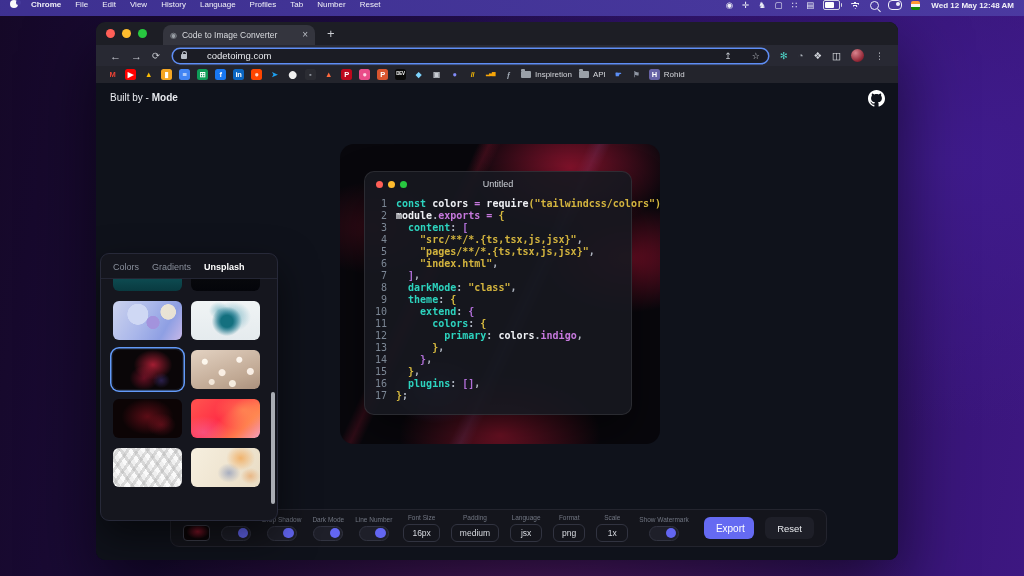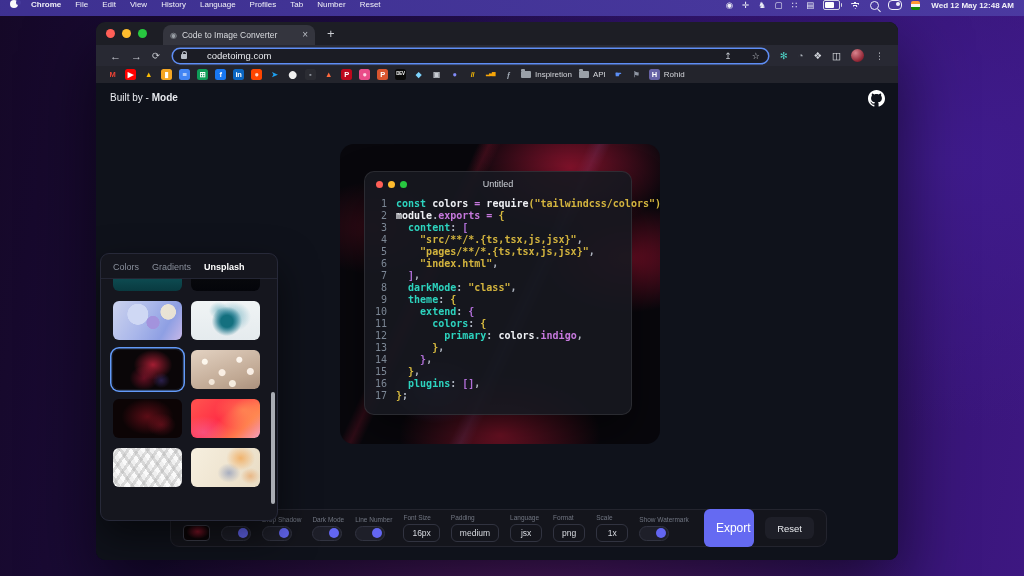--- a/index.html
+++ b/index.html
@@ -138,28 +138,28 @@
       repeating-linear-gradient(-55deg, rgba(175,175,175,.4) 0 3px, transparent 3px 8px),
       repeating-linear-gradient(55deg,#fafafa 0 4px,#d8d8d8 4px 7px,#efefef 7px 11px),#ececec}
   .t8{background:
       radial-gradient(30% 46% at 72% 26%, rgba(242,150,50,.62), transparent 70%),
       radial-gradient(24% 36% at 55% 64%, rgba(70,100,170,.42), transparent 70%),
       radial-gradient(20% 30% at 86% 72%, rgba(230,140,60,.48), transparent 70%),
       linear-gradient(120deg,#f6efdf,#e9dcc4)}
   
   .toolbar{position:absolute;left:74px;top:426px;width:657px;height:38px;background:#14151c;border:1px solid #23242e;
     border-radius:9px;display:flex;align-items:center;gap:11px;padding:0 12px;z-index:6;box-sizing:border-box}
-  .tb-item{display:flex;flex-direction:column;align-items:flex-start;gap:3px}
+  .tb-item{display:flex;flex-direction:column;align-items:center;gap:3px}
   .tb-label{font-size:6.5px;color:#717682;height:7px;white-space:nowrap}
   .toggle{width:30px;height:15px;border-radius:8px;background:#1e1f29;border:1px solid #313340;position:relative;box-sizing:border-box}
   .knob{position:absolute;right:2px;top:1px;width:10.5px;height:10.5px;border-radius:50%;background:#6366f1}
   .tb-select{min-width:14px;padding:3px 8px;border:1px solid #313340;border-radius:6px;font-size:8.5px;color:#d8dbe1;text-align:center;white-space:nowrap}
   .bg-thumb{width:27px;height:16px;border-radius:4px;border:1px solid #3a3b47;box-sizing:border-box;
     background:radial-gradient(60% 70% at 55% 40%, rgba(210,30,60,.6), transparent 75%),#0b0507}
-  .btn-export{display:flex;height:38px;border-radius:6px;overflow:hidden;background:#656af2;color:#fff;font-size:12px}
+  .btn-export{display:flex;height:22px;border-radius:6px;overflow:hidden;background:#656af2;color:#fff;font-size:10px}
   .be-main{padding:0 12px;display:flex;align-items:center}
   .btn-reset{height:22px;padding:0 12px;border-radius:6px;background:#1e1f28;color:#e9ebef;font-size:9.5px;display:flex;align-items:center}
 </style>
 </head>
 <body>
 
 <div class="menubar">
   <span class="apple"></span>
   <div id="mb-items" style="display:flex">
       <span class="mb-item bold">Chrome</span>

